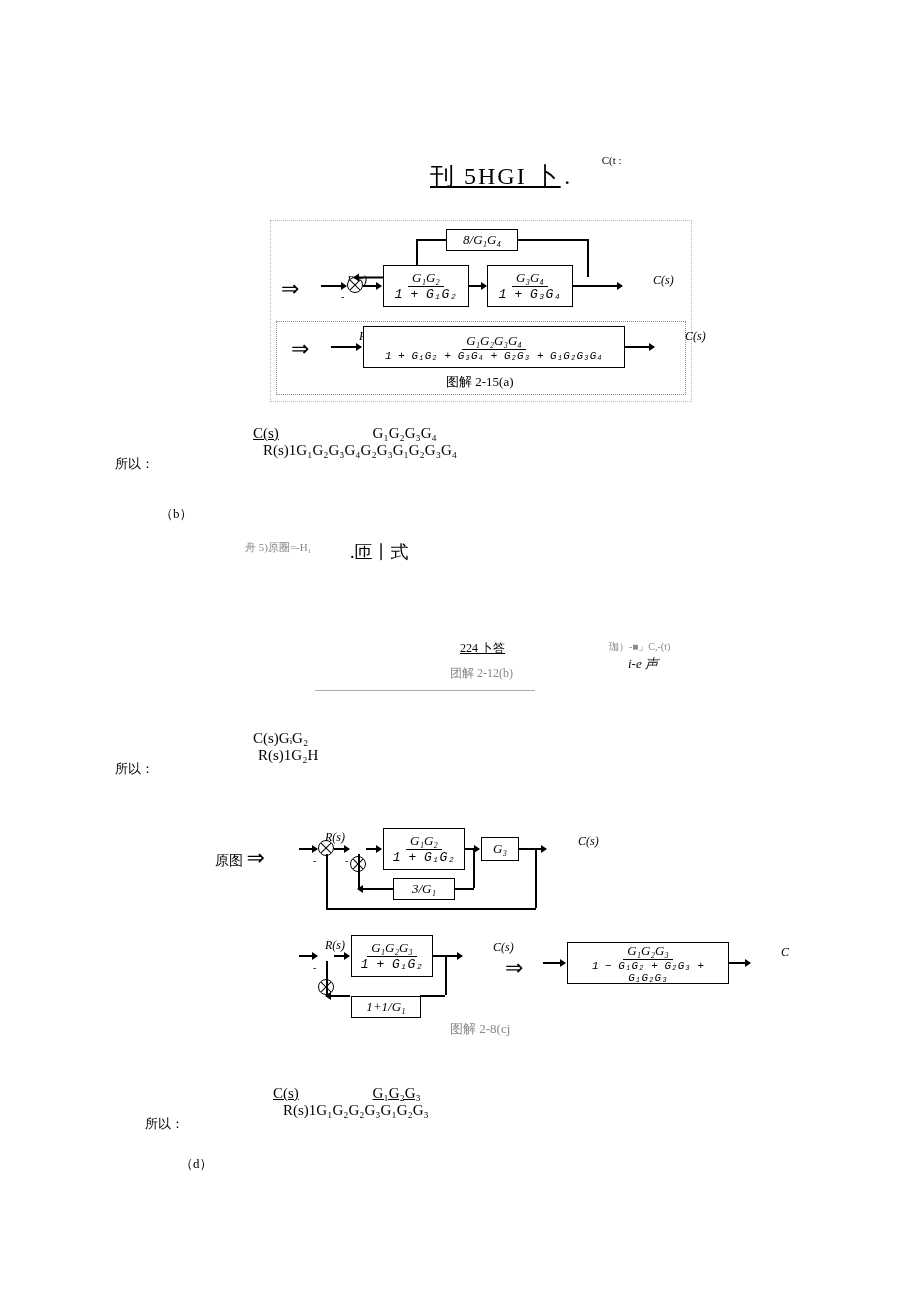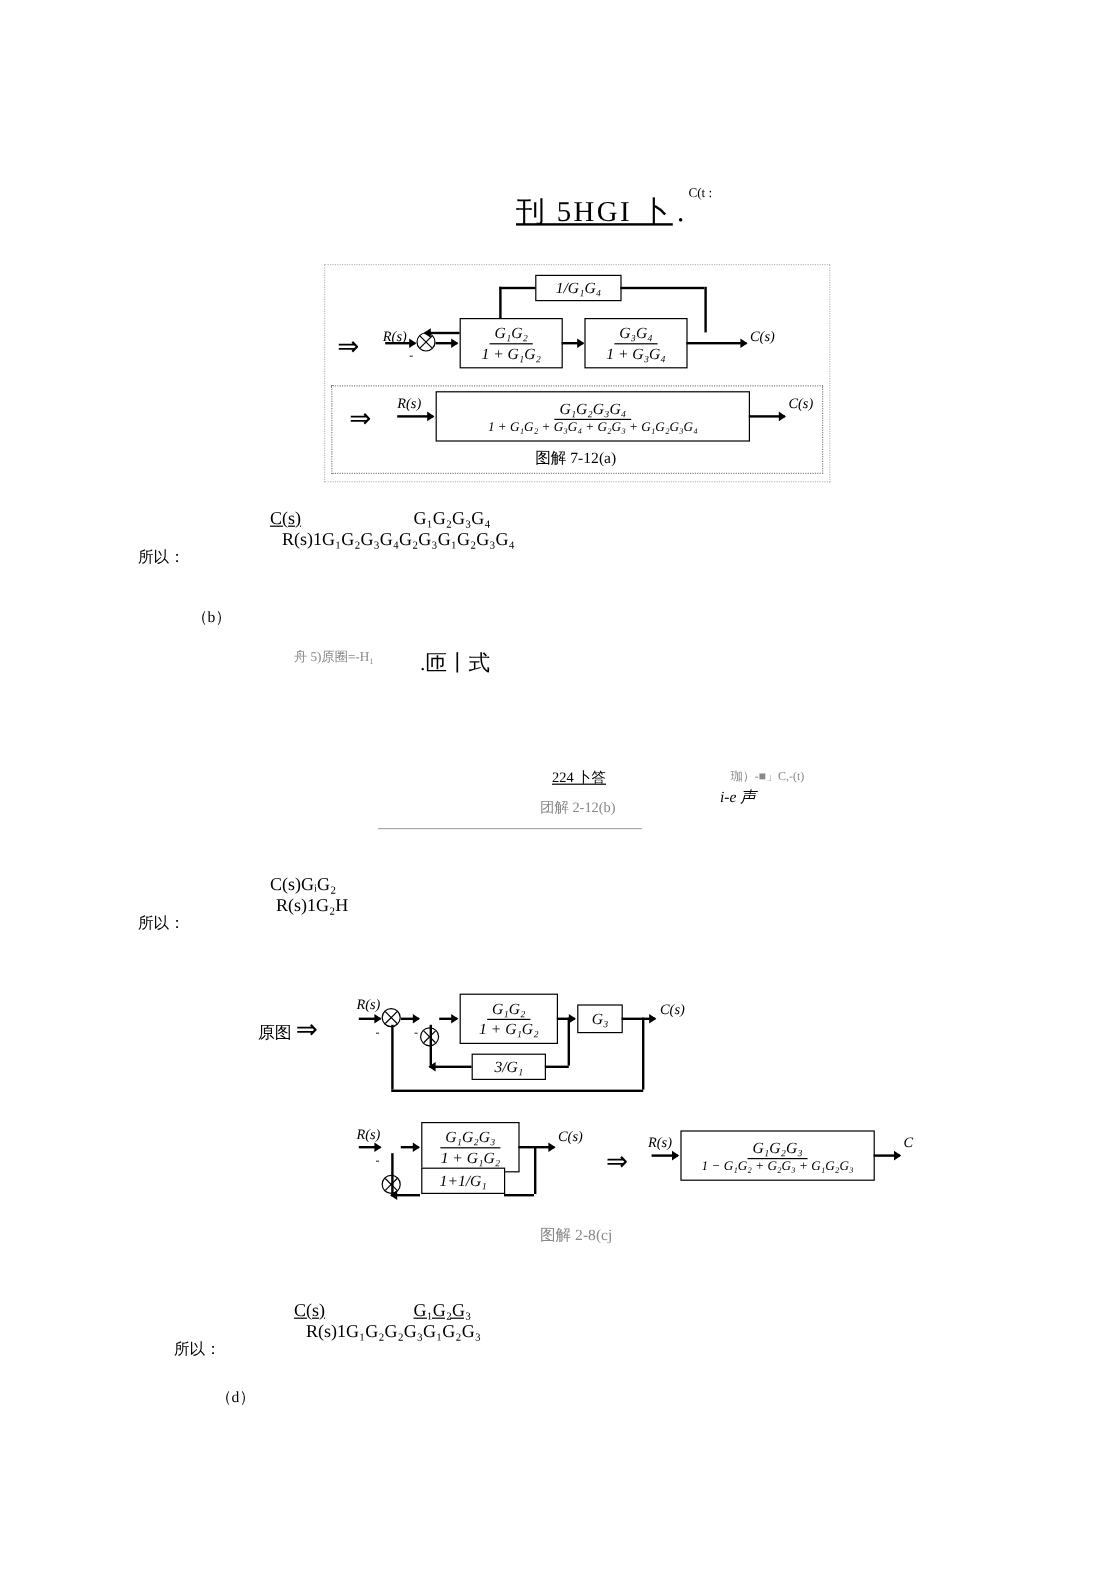--- a/index.html
+++ b/index.html
@@ -7,39 +7,39 @@
     padding: 0;
     width: 920px;
     height: 1312px;
     background: #fff;
     font-family: "SimSun", serif;
     position: relative;
     color: #000;
     font-size: 14px;
   }
   .abs { position: absolute; }
-  .serif { font-family: "Times New Roman", serif; }
+  .serif { font-family: "Times New Roman", serif; margin-left: 28px; }
   .italic { font-style: italic; }
   .underline { text-decoration: underline; }
   
   
   .dbox {
     border: 1.5px solid #000;
     background: #fff;
     text-align: center;
     display: flex;
     flex-direction: column;
     justify-content: center;
     align-items: center;
     font-family: "Times New Roman", serif;
     font-size: 13px;
     font-style: italic;
   }
   .frac-top { border-bottom: 1px solid #000; padding: 0 4px; }
-  .frac-bot { padding: 0 4px; }
+  .frac-bot { padding: 0 4px; font-family: Liberation Mono, monospace; }
   
   .sum-node {
     width: 14px; height: 14px;
     border: 1.5px solid #000;
     border-radius: 50%;
     background: #fff;
     position: relative;
   }
   .sum-node::before, .sum-node::after {
     content: ""; position: absolute; background: #000;
@@ -96,21 +96,21 @@
 
 <div class="abs" style="left:270px; top:220px; width:420px; height:180px; border:1px dotted #bbb;">
 
   <span class="abs big-arrow" style="left:10px; top:55px;">⇒</span>
   <span class="abs serif italic" style="left:48px; top:52px; font-size:12px;">R(s)</span>
   <div class="abs line-h arrow-r" style="left:50px; top:64px; width:25px;"></div>
   <div class="abs sum-node" style="left:76px; top:56px;"></div>
   <span class="abs" style="left:70px; top:70px; font-size:10px;">-</span>
 
   <div class="abs dbox" style="left:175px; top:8px; width:70px; height:20px;">
-    <span>1/G₁G₄</span>
+    <span>8/G₁G₄</span>
   </div>
   <div class="abs line-h" style="left:145px; top:18px; width:30px;"></div>
   <div class="abs line-v" style="left:145px; top:18px; height:38px;"></div>
   <div class="abs line-h arrow-r" style="left:83px; top:56px; width:30px; transform:rotate(180deg);"></div>
   <div class="abs line-h" style="left:246px; top:18px; width:70px;"></div>
   <div class="abs line-v" style="left:316px; top:18px; height:38px;"></div>
 
   <div class="abs line-h arrow-r" style="left:92px; top:64px; width:18px;"></div>
   <div class="abs dbox" style="left:112px; top:44px; width:84px; height:40px;">
     <span class="frac-top">G₁G₂</span>
@@ -127,21 +127,21 @@
   <div class="abs dotted-box" style="left:5px; top:100px; width:408px; height:72px;"></div>
   <span class="abs big-arrow" style="left:20px; top:115px;">⇒</span>
   <span class="abs serif italic" style="left:60px; top:108px; font-size:12px;">R(s)</span>
   <div class="abs line-h arrow-r" style="left:60px; top:125px; width:30px;"></div>
   <div class="abs dbox" style="left:92px; top:105px; width:260px; height:40px;">
     <span class="frac-top">G₁G₂G₃G₄</span>
     <span class="frac-bot" style="font-size:11px;">1 + G₁G₂ + G₃G₄ + G₂G₃ + G₁G₂G₃G₄</span>
   </div>
   <div class="abs line-h arrow-r" style="left:353px; top:125px; width:30px;"></div>
   <span class="abs serif italic" style="left:386px; top:108px; font-size:12px;">C(s)</span>
-  <span class="abs" style="left:175px; top:152px; font-size:13px;">图解 7-12(a)</span>
+  <span class="abs" style="left:175px; top:152px; font-size:13px;">图解 2-15(a)</span>
 </div>
 
 <div class="abs" style="left:115px; top:455px; font-size:13px;">所以：</div>
 <div class="abs serif" style="left:225px; top:425px; font-size:15px;">
   <span class="underline">C(s)</span>
   <span style="margin-left:90px;">G₁G₂G₃G₄</span>
   <br>
   <span style="margin-left:10px;">R(s)1G₁G₂G₃G₄G₂G₃G₁G₂G₃G₄</span>
 </div>
 
@@ -206,21 +206,21 @@
   <div class="abs sum-node" style="left:103px; top:127px;"></div>
   <span class="abs" style="left:98px; top:142px; font-size:10px;">-</span>
   <div class="abs line-h arrow-r" style="left:119px; top:135px; width:15px;"></div>
   <div class="abs dbox" style="left:136px; top:115px; width:80px; height:40px;">
     <span class="frac-top">G₁G₂G₃</span>
     <span class="frac-bot">1 + G₁G₂</span>
   </div>
   <div class="abs line-h arrow-r" style="left:217px; top:135px; width:30px;"></div>
   <span class="abs serif italic" style="left:250px; top:120px; font-size:12px;">C(s)</span>
 
-  <div class="abs dbox" style="left:136px; top:153px; width:68px; height:20px;">
+  <div class="abs dbox" style="left:136px; top:176px; width:68px; height:20px;">
     <span>1+1/G₁</span>
   </div>
   <div class="abs line-h" style="left:205px; top:175px; width:25px;"></div>
   <div class="abs line-v" style="left:230px; top:135px; height:40px;"></div>
   <div class="abs line-h arrow-l" style="left:111px; top:175px; width:24px;"></div>
   <div class="abs line-v" style="left:111px; top:141px; height:34px;"></div>
 
   <span class="abs big-arrow" style="left:290px; top:135px;">⇒</span>
   <span class="abs serif italic" style="left:325px; top:125px; font-size:12px;">R(s)</span>
   <div class="abs line-h arrow-r" style="left:328px; top:142px; width:22px;"></div>

